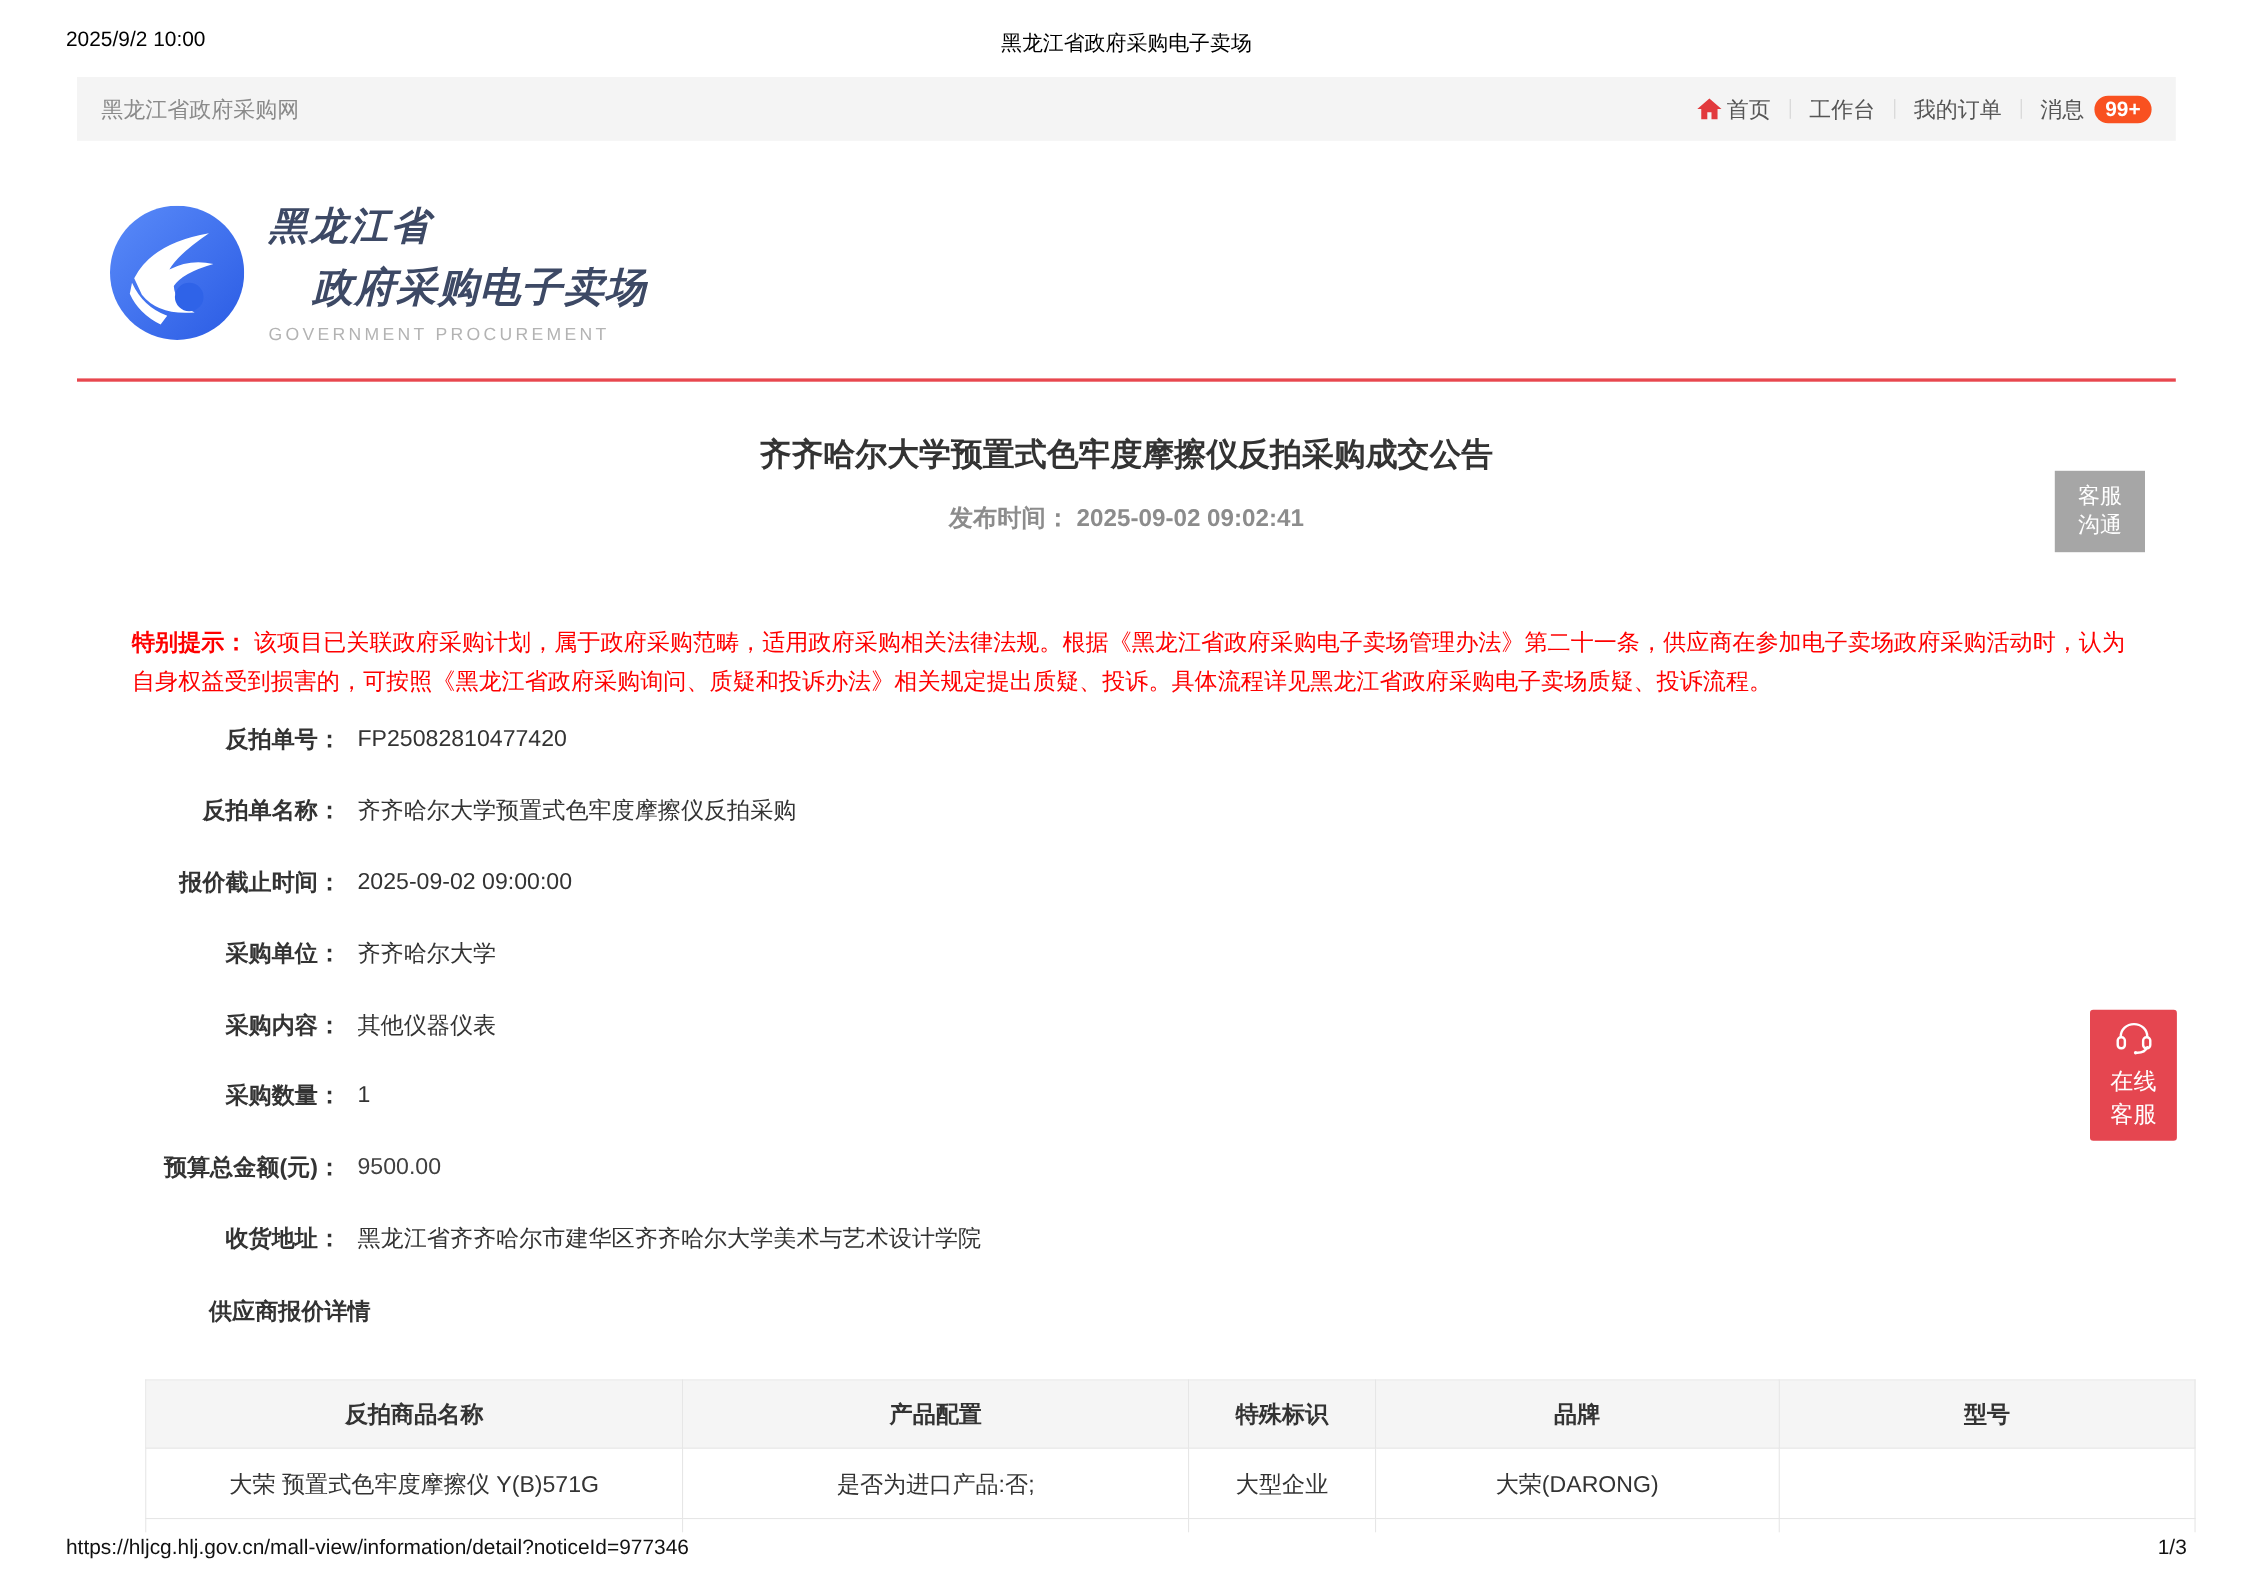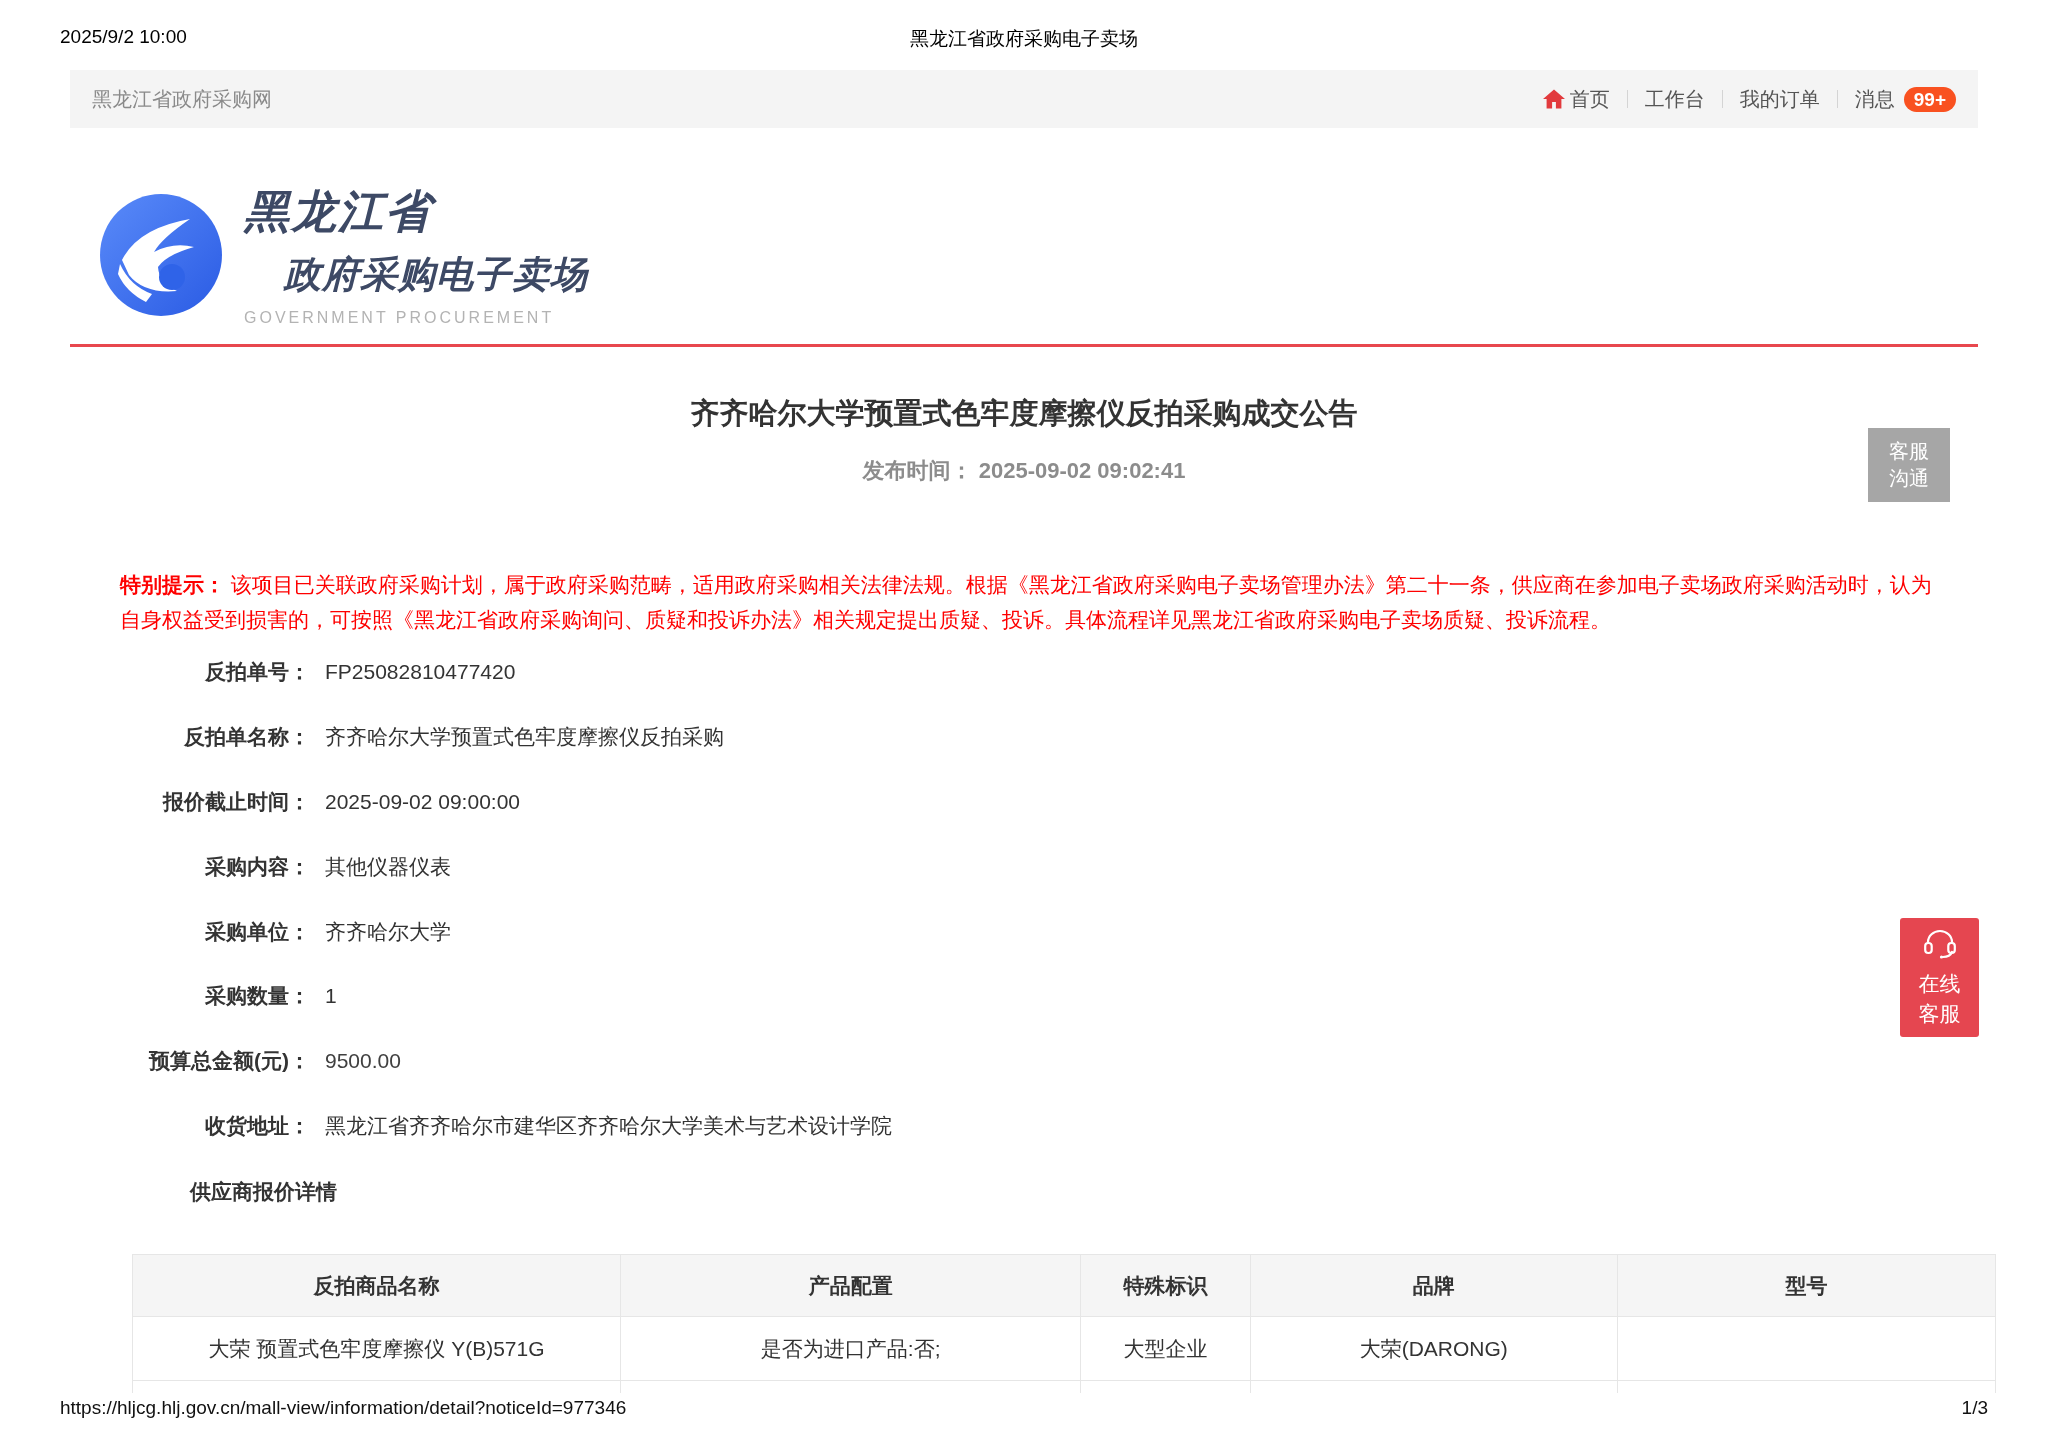--- a/index.html
+++ b/index.html
@@ -18,21 +18,21 @@
   .nav-item { display:flex; align-items:center; cursor:pointer; }
   .nav-divider { width:1px; height:18px; background:#d4d4d4; margin:0 17px; }
   .home-icon { width:24px; height:24px; margin-right:4px; }
   .badge { background:#f95120; color:#fff; font-size:19px; font-weight:bold; border-radius:16px;
     padding:3px 10px; margin-left:9px; line-height:1; }
 
   
   .logo-row { position:absolute; left:100px; top:182px; display:flex; align-items:center; }
   .logo-mark { width:122px; height:122px; }
   .logo-text { margin-left:22px; font-style:italic; color:#3d4965; }
-  .logo-line1 { font-size:45px; font-weight:bold; letter-spacing:2px; }
+  .logo-line1 { font-size:35px; font-weight:bold; letter-spacing:2px; }
   .logo-line2 { font-size:37px; font-weight:bold; letter-spacing:1px; margin-top:8px;margin-left:40px; }
   .logo-line3 { font-size:16px; font-weight:normal; font-style:normal; color:#b3b3b3; letter-spacing:3px; margin-top:9px; }
 
   .red-line { position:absolute; left:70px; top:344px; width:1908px; height:3px; background:#e8474e; }
 
   .notice-title { position:absolute; left:0; top:394px; width:100%; text-align:center;
     font-size:29px; font-weight:bold; color:#333; }
   .publish { position:absolute; left:0; top:456px; width:100%; text-align:center;
     font-size:22px; font-weight:bold; color:#8c8c8c; }
 
@@ -146,26 +146,26 @@
   </div>
   <div class="field-row">
     <div class="field-label">反拍单名称：</div>
     <div class="field-value">齐齐哈尔大学预置式色牢度摩擦仪反拍采购</div>
   </div>
   <div class="field-row">
     <div class="field-label">报价截止时间：</div>
     <div class="field-value">2025-09-02 09:00:00</div>
   </div>
   <div class="field-row">
+    <div class="field-label">采购单位：</div>
+    <div class="field-value">齐齐哈尔大学</div>
+  </div>
+  <div class="field-row">
     <div class="field-label">采购内容：</div>
     <div class="field-value">其他仪器仪表</div>
-  </div>
-  <div class="field-row">
-    <div class="field-label">采购单位：</div>
-    <div class="field-value">齐齐哈尔大学</div>
   </div>
   <div class="field-row">
     <div class="field-label">采购数量：</div>
     <div class="field-value">1</div>
   </div>
   <div class="field-row">
     <div class="field-label">预算总金额(元)：</div>
     <div class="field-value red">9500.00</div>
   </div>
   <div class="field-row">

